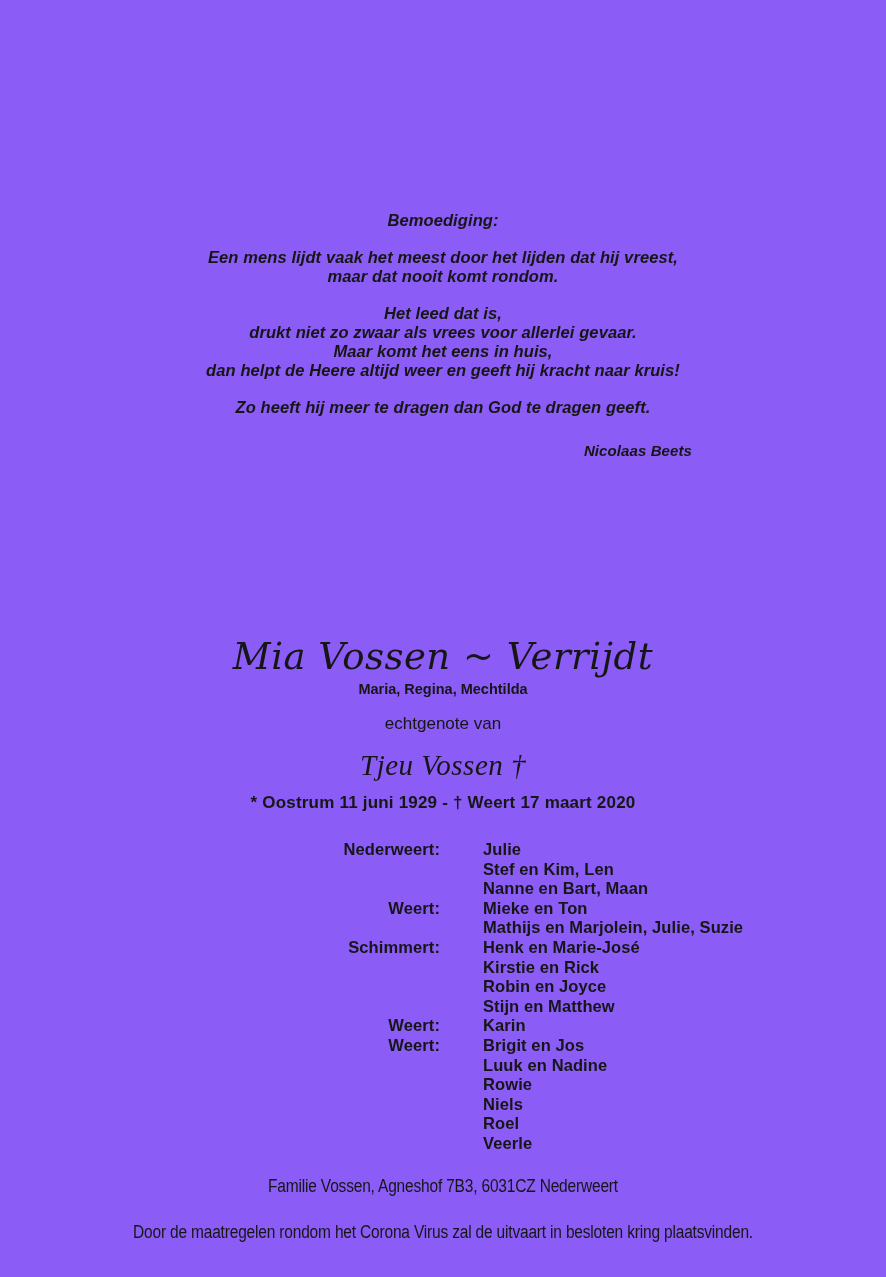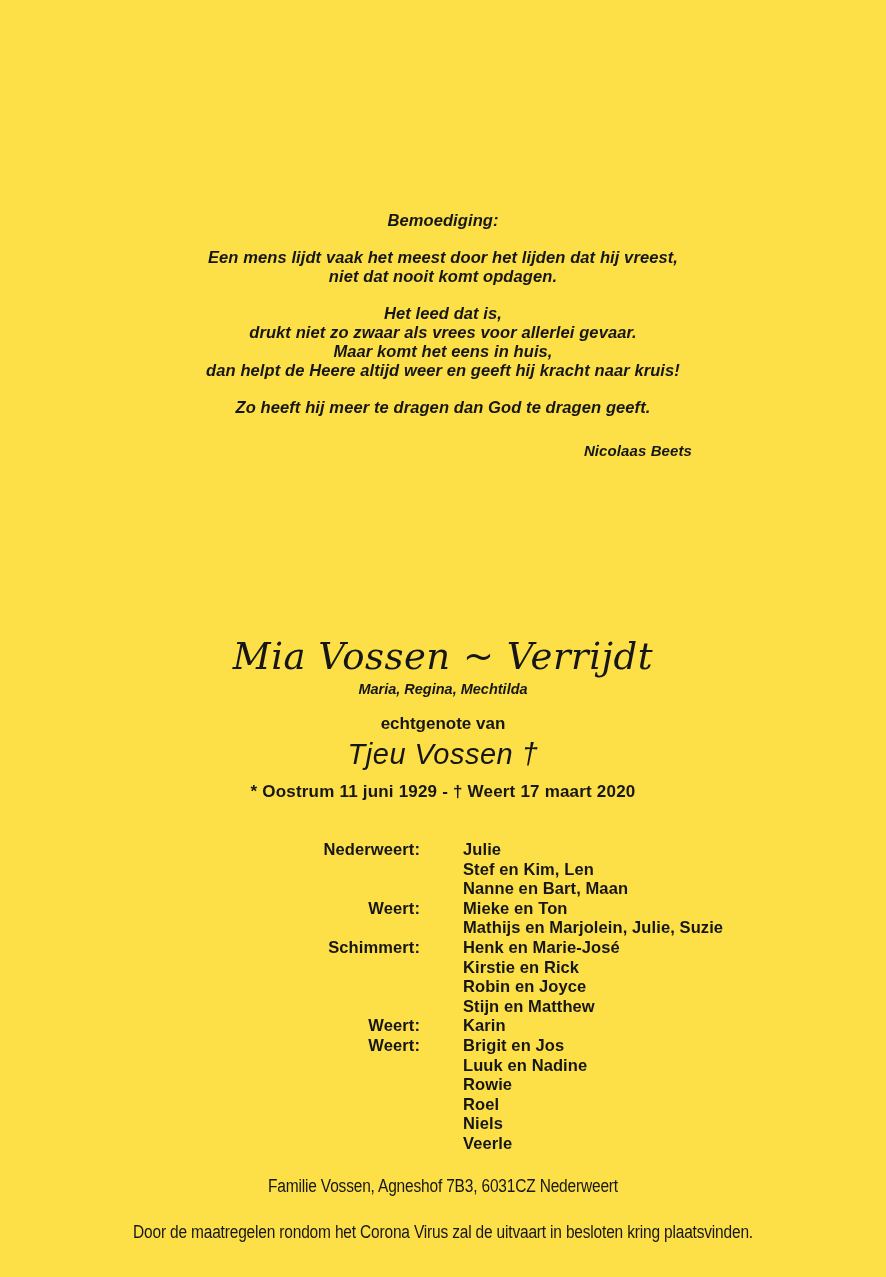--- a/index.html
+++ b/index.html
@@ -1,20 +1,20 @@
 <!DOCTYPE html>
 <html><head>
 <meta charset="utf-8">
 <style>
   html, body { margin: 0; padding: 0; background: #ffffff; }
   .page {
     position: relative;
     width: 886px;
     height: 1277px;
-    background: #fde047;
+    background: #8b5cf6;
     color: #161616;
     font-family: "Liberation Sans", sans-serif;
     overflow: hidden;
   }
 
   
   .poem {
     position: absolute;
     top: 211px;
     left: 0;
@@ -45,38 +45,37 @@
   }
   .deceased-name {
     font-family: "DejaVu Serif", serif;
     font-style: italic;
     font-weight: normal;
     font-size: 37px;
     line-height: 46px;
     letter-spacing: 0.5px;
   }
   .given-names {
-    font-style: italic;
     font-weight: bold;
     font-size: 14.5px;
     line-height: 17px;
     margin-top: 1px;
   }
   .relation {
-    font-weight: bold;
+    font-weight: normal;
     font-size: 17px;
     line-height: 19px;
     margin-top: 16px;
   }
   .spouse-name {
-    font-family: Liberation Sans, sans-serif;
+    font-family: Liberation Serif, serif;
     font-style: italic;
     font-size: 29px;
     line-height: 38px;
-    margin-top: 2px;
+    margin-top: 13px;
     letter-spacing: 0.5px;
   }
   .life-dates {
     font-weight: bold;
     font-size: 17px;
     line-height: 20px;
     margin-top: 9px;
     letter-spacing: 0.2px;
   }
 
@@ -84,21 +83,21 @@
   .family {
     position: absolute;
     top: 840px;
     left: 0;
     width: 100%;
     font-weight: bold;
     font-size: 16.5px;
     line-height: 19.6px;
     letter-spacing: 0.1px;
   }
-  .fam-row { display: flex; }
+  .fam-row { display: flex; padding-left: 20px; }
   .fam-place { width: 420px; text-align: right; flex: 0 0 auto; }
   .fam-name { margin-left: 43px; text-align: left; }
 
   
   .footer-address, .footer-notice {
     position: absolute;
     left: 0;
     width: 100%;
     text-align: center;
     font-size: 18px;
@@ -112,21 +111,21 @@
 </style>
 </head>
 <body>
 
 <div class="page">
 
   <div class="poem">
     <div class="poem-title">Bemoediging:</div>
     <div class="stanza">
       <div>Een mens lijdt vaak het meest door het lijden dat hij vreest,</div>
-      <div>niet dat nooit komt opdagen.</div>
+      <div>maar dat nooit komt rondom.</div>
     </div>
     <div class="stanza">
       <div>Het leed dat is,</div>
       <div>drukt niet zo zwaar als vrees voor allerlei gevaar.</div>
       <div>Maar komt het eens in huis,</div>
       <div>dan helpt de Heere altijd weer en geeft hij kracht naar kruis!</div>
     </div>
     <div class="stanza">
       <div>Zo heeft hij meer te dragen dan God te dragen geeft.</div>
     </div>
@@ -189,25 +188,25 @@
       <div class="fam-row">
         <div class="fam-place"></div>
         <div class="fam-name">Luuk en Nadine</div>
       </div>
       <div class="fam-row">
         <div class="fam-place"></div>
         <div class="fam-name">Rowie</div>
       </div>
       <div class="fam-row">
         <div class="fam-place"></div>
+        <div class="fam-name">Niels</div>
+      </div>
+      <div class="fam-row">
+        <div class="fam-place"></div>
         <div class="fam-name">Roel</div>
-      </div>
-      <div class="fam-row">
-        <div class="fam-place"></div>
-        <div class="fam-name">Niels</div>
       </div>
       <div class="fam-row">
         <div class="fam-place"></div>
         <div class="fam-name">Veerle</div>
       </div>
     </div>
 
   <div class="footer-address">Familie Vossen, Agneshof 7B3, 6031CZ Nederweert</div>
   <div class="footer-notice">Door de maatregelen rondom het Corona Virus zal de uitvaart in besloten kring plaatsvinden.</div>
 

